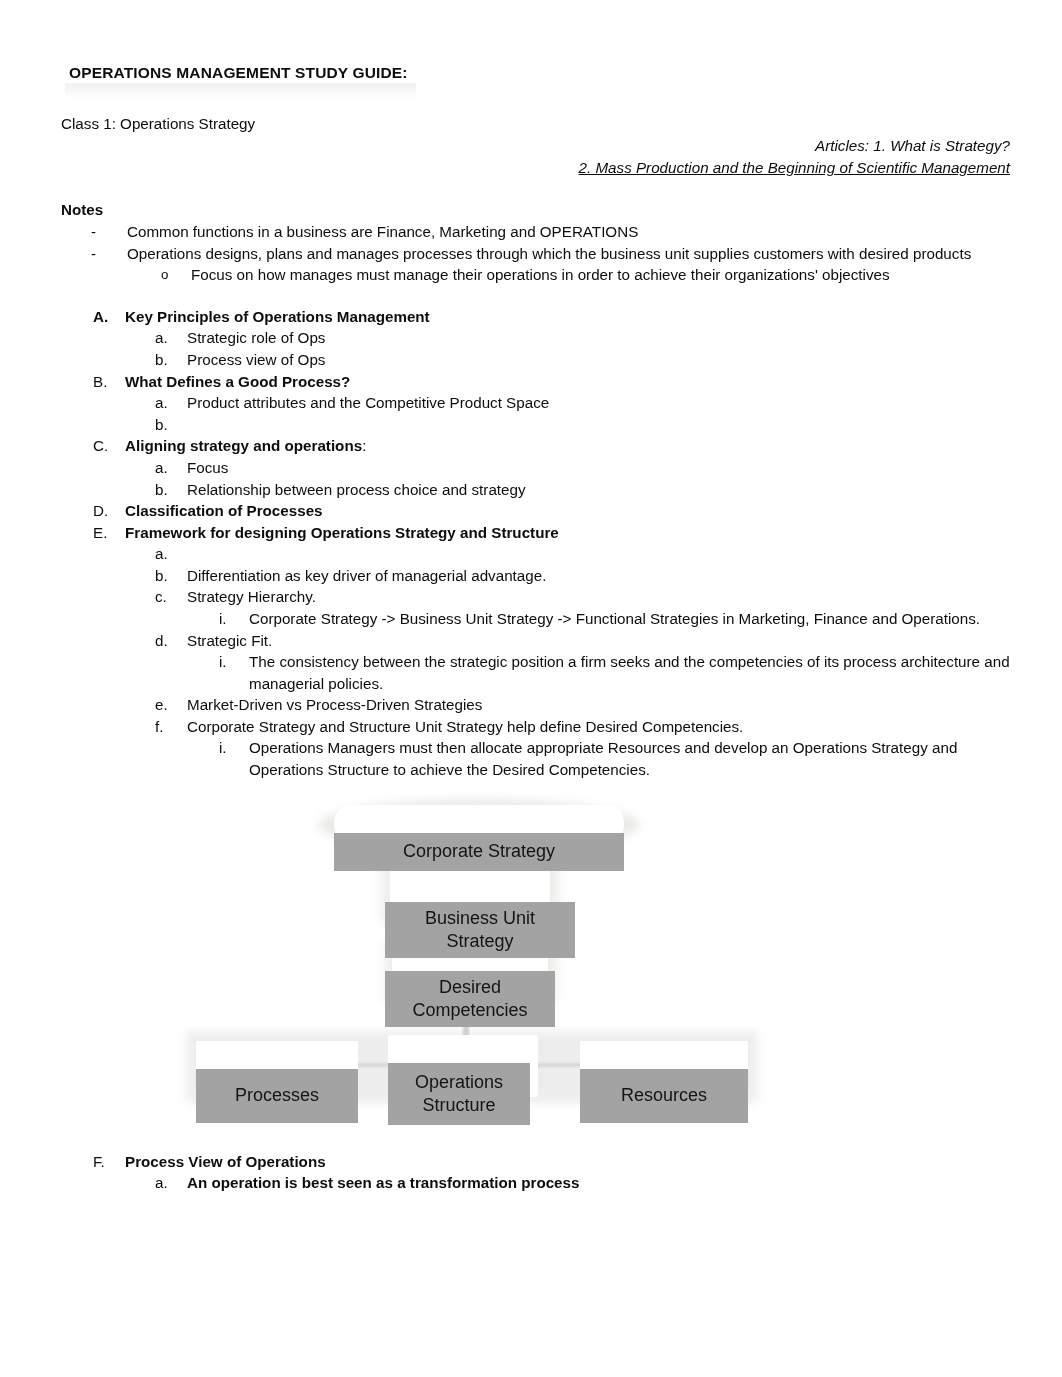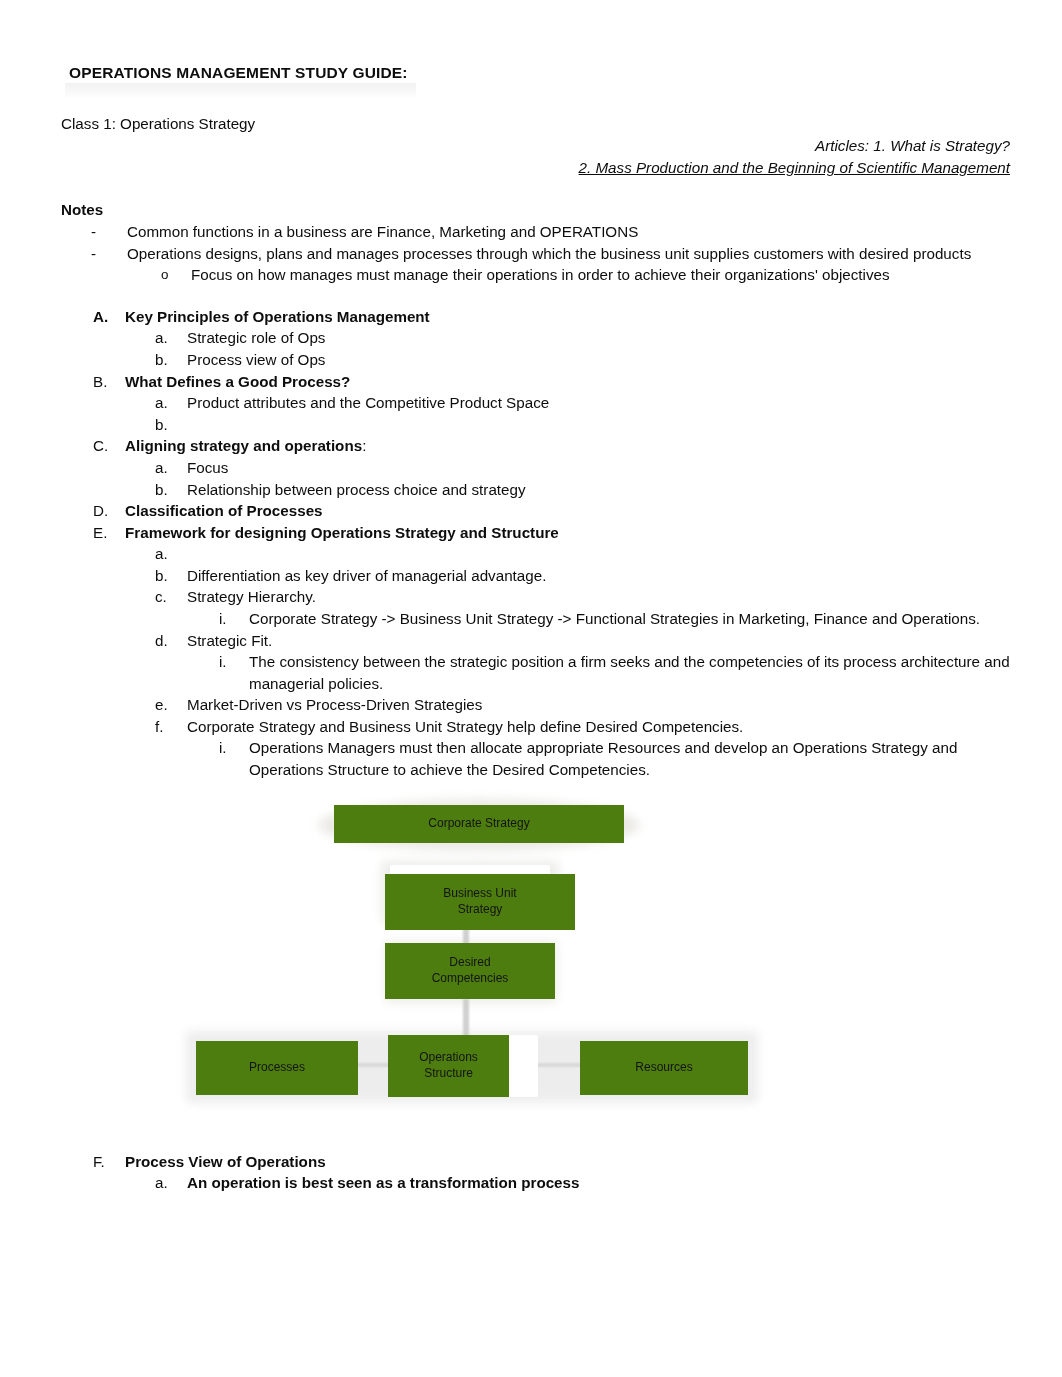--- a/index.html
+++ b/index.html
@@ -101,24 +101,25 @@
     height: 320px;
     margin-left: -61px;
     margin-top: 14px;
   }
   .node {
     position: absolute;
     display: flex;
     align-items: center;
     justify-content: center;
     text-align: center;
-    font-size: 12px;
+    font-size: 18px;
     line-height: 1.28;
     color: #141414;
-    background: #4d7c0f;
+    background: #a3a3a3;
+    margin-top: 28px;
   }
   
   .plate {
     position: absolute;
     background: #dedede;
     filter: blur(5px);
     opacity: 0.78;
   }
   .plate.soft  { background: #e4e3df; opacity: 0.62; }
   .plate.oval  { border-radius: 50%; background: #e3e2dc; opacity: 0.72; }
@@ -244,21 +245,21 @@
   <div class="row lvl-roman">
     <span class="marker">i.</span>
     <span class="txt">The consistency between the strategic position a firm seeks and the competencies of its process architecture and managerial policies.</span>
   </div>
   <div class="row lvl-lower">
     <span class="marker">e.</span>
     <span class="txt">Market-Driven vs Process-Driven Strategies</span>
   </div>
   <div class="row lvl-lower">
     <span class="marker">f.</span>
-    <span class="txt">Corporate Strategy and Business Unit Strategy help define Desired Competencies.</span>
+    <span class="txt">Corporate Strategy and Structure Unit Strategy help define Desired Competencies.</span>
   </div>
   <div class="row lvl-roman">
     <span class="marker">i.</span>
     <span class="txt">Operations Managers must then allocate appropriate Resources and develop an Operations Strategy and Operations Structure to achieve the Desired Competencies.</span>
   </div>
 
   
   <div class="diagram">
 
     <div class="plate oval" style="left:318px; top:4px;  width:322px; height:52px;"></div>
@@ -277,21 +278,21 @@
     <div class="card" style="left:196px; top:246px; width:162px; height:54px;"></div>
     <div class="card" style="left:388px; top:240px; width:150px; height:62px;"></div>
     <div class="card" style="left:580px; top:246px; width:168px; height:54px;"></div>
 
     <div class="node" style="left:334px; top:10px; width:290px; height:38px;">Corporate Strategy</div>
     <div class="node" style="left:385px; top:79px; width:190px; height:56px; white-space:pre-line;">Business Unit
 Strategy</div>
     <div class="node" style="left:385px; top:148px; width:170px; height:56px; white-space:pre-line;">Desired
 Competencies</div>
     <div class="node" style="left:196px; top:246px; width:162px; height:54px;">Processes</div>
-    <div class="node" style="left:388px; top:240px; width:121px; height:62px; white-space:pre-line;">Operations
+    <div class="node" style="left:388px; top:240px; width:142px; height:62px; white-space:pre-line;">Operations
 Structure</div>
     <div class="node" style="left:580px; top:246px; width:168px; height:54px;">Resources</div>
   </div>
 
   
   <div class="tail">
     <div class="row lvl-alpha">
       <span class="marker">F.</span>
       <span class="txt bold">Process View of Operations</span>
     </div>

